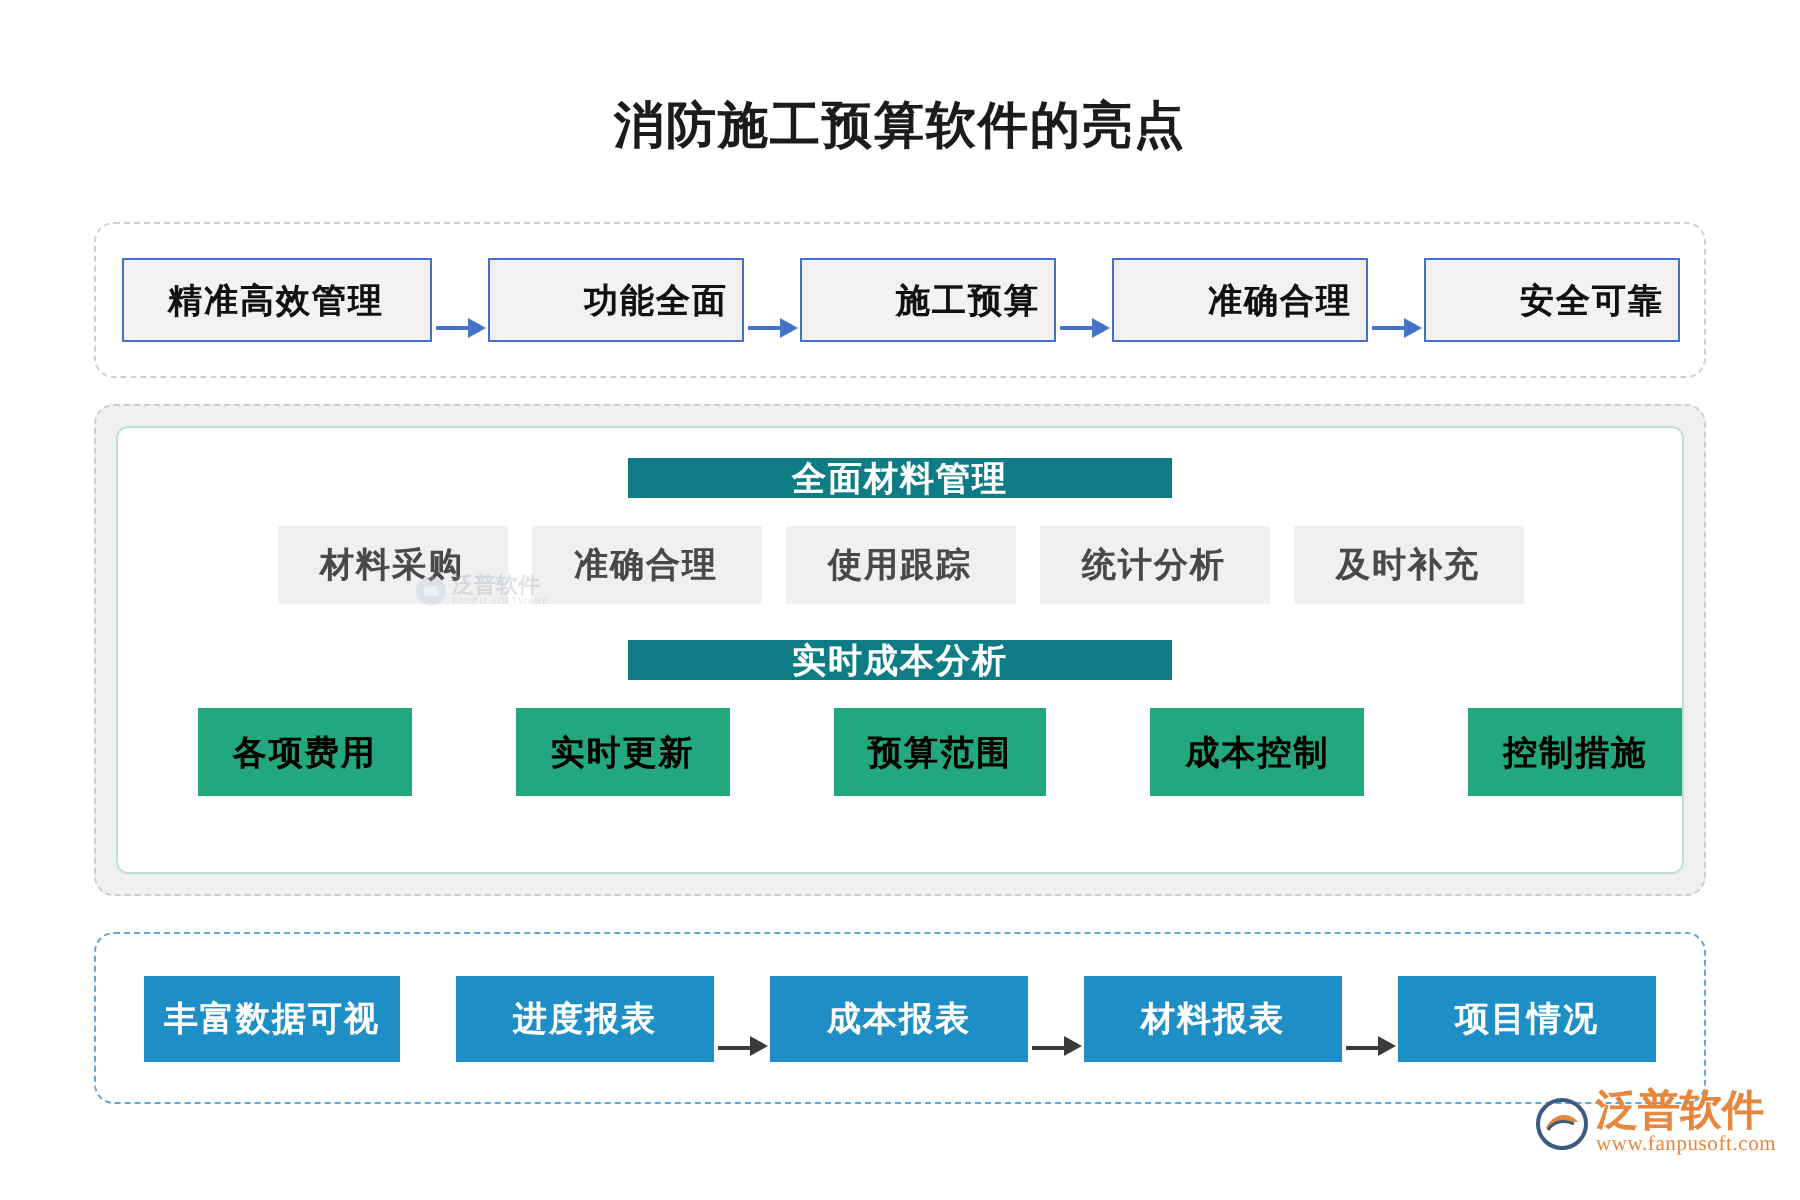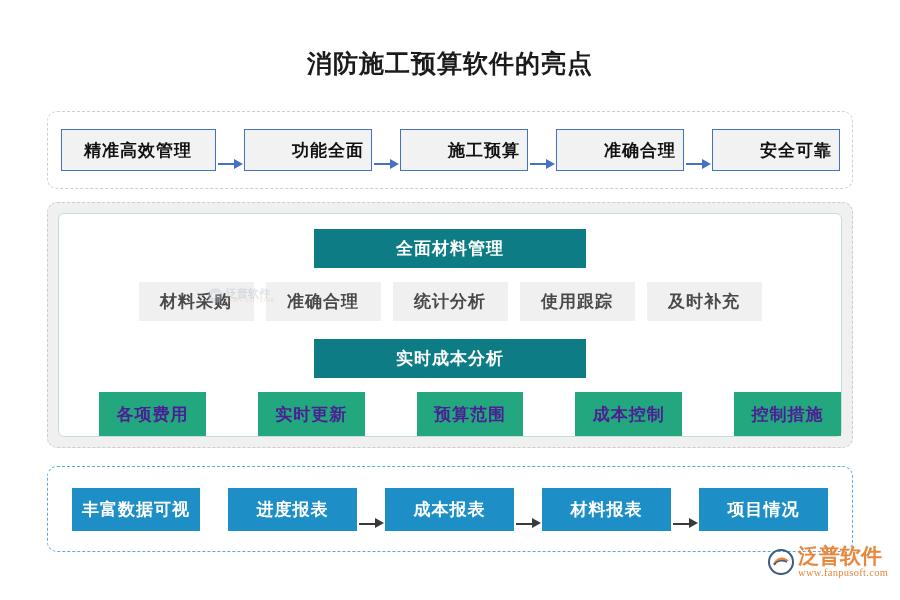--- a/index.html
+++ b/index.html
@@ -113,21 +113,21 @@
     border-radius: 6px;
     box-sizing: border-box;
     display: flex;
     flex-direction: column;
     align-items: center;
     justify-content: flex-start;
     padding-top: 15px;
   }
   .teal-bar {
     width: 272px;
-    height: 39px;
+    height: 20px;
     background: #0e7c84;
     color: #ffffff;
     font-size: 17px;
     font-weight: bold;
     display: flex;
     align-items: center;
     justify-content: center;
     letter-spacing: 1px;
     white-space: nowrap;
   }
@@ -148,21 +148,21 @@
     display: flex;
     align-items: center;
     justify-content: center;
     letter-spacing: 1px;
     white-space: nowrap;
   }
   .chip-green {
     width: 164px;
     height: 44px;
     background: #23a77e;
-    color: #4c1d95;
+    color: #000000;
     font-size: 17px;
     font-weight: bold;
     display: flex;
     align-items: center;
     justify-content: center;
     letter-spacing: 1px;
     white-space: nowrap;
     margin-left: 40px;
   }
   .teal-bar.second { margin-top: 18px; }
@@ -290,22 +290,22 @@
 </div>
 
 <div class="section-mid">
   <div class="mid-inner">
 
     <div class="teal-bar">全面材料管理</div>
 
     <div class="chip-row">
       <div class="chip-gray">材料采购</div>
       <div class="chip-gray">准确合理</div>
+      <div class="chip-gray">使用跟踪</div>
       <div class="chip-gray">统计分析</div>
-      <div class="chip-gray">使用跟踪</div>
       <div class="chip-gray">及时补充</div>
     </div>
 
     <div class="teal-bar second">实时成本分析</div>
 
     <div class="chip-row">
       <div class="chip-green">各项费用</div>
       <div class="chip-green">实时更新</div>
       <div class="chip-green">预算范围</div>
       <div class="chip-green">成本控制</div>

